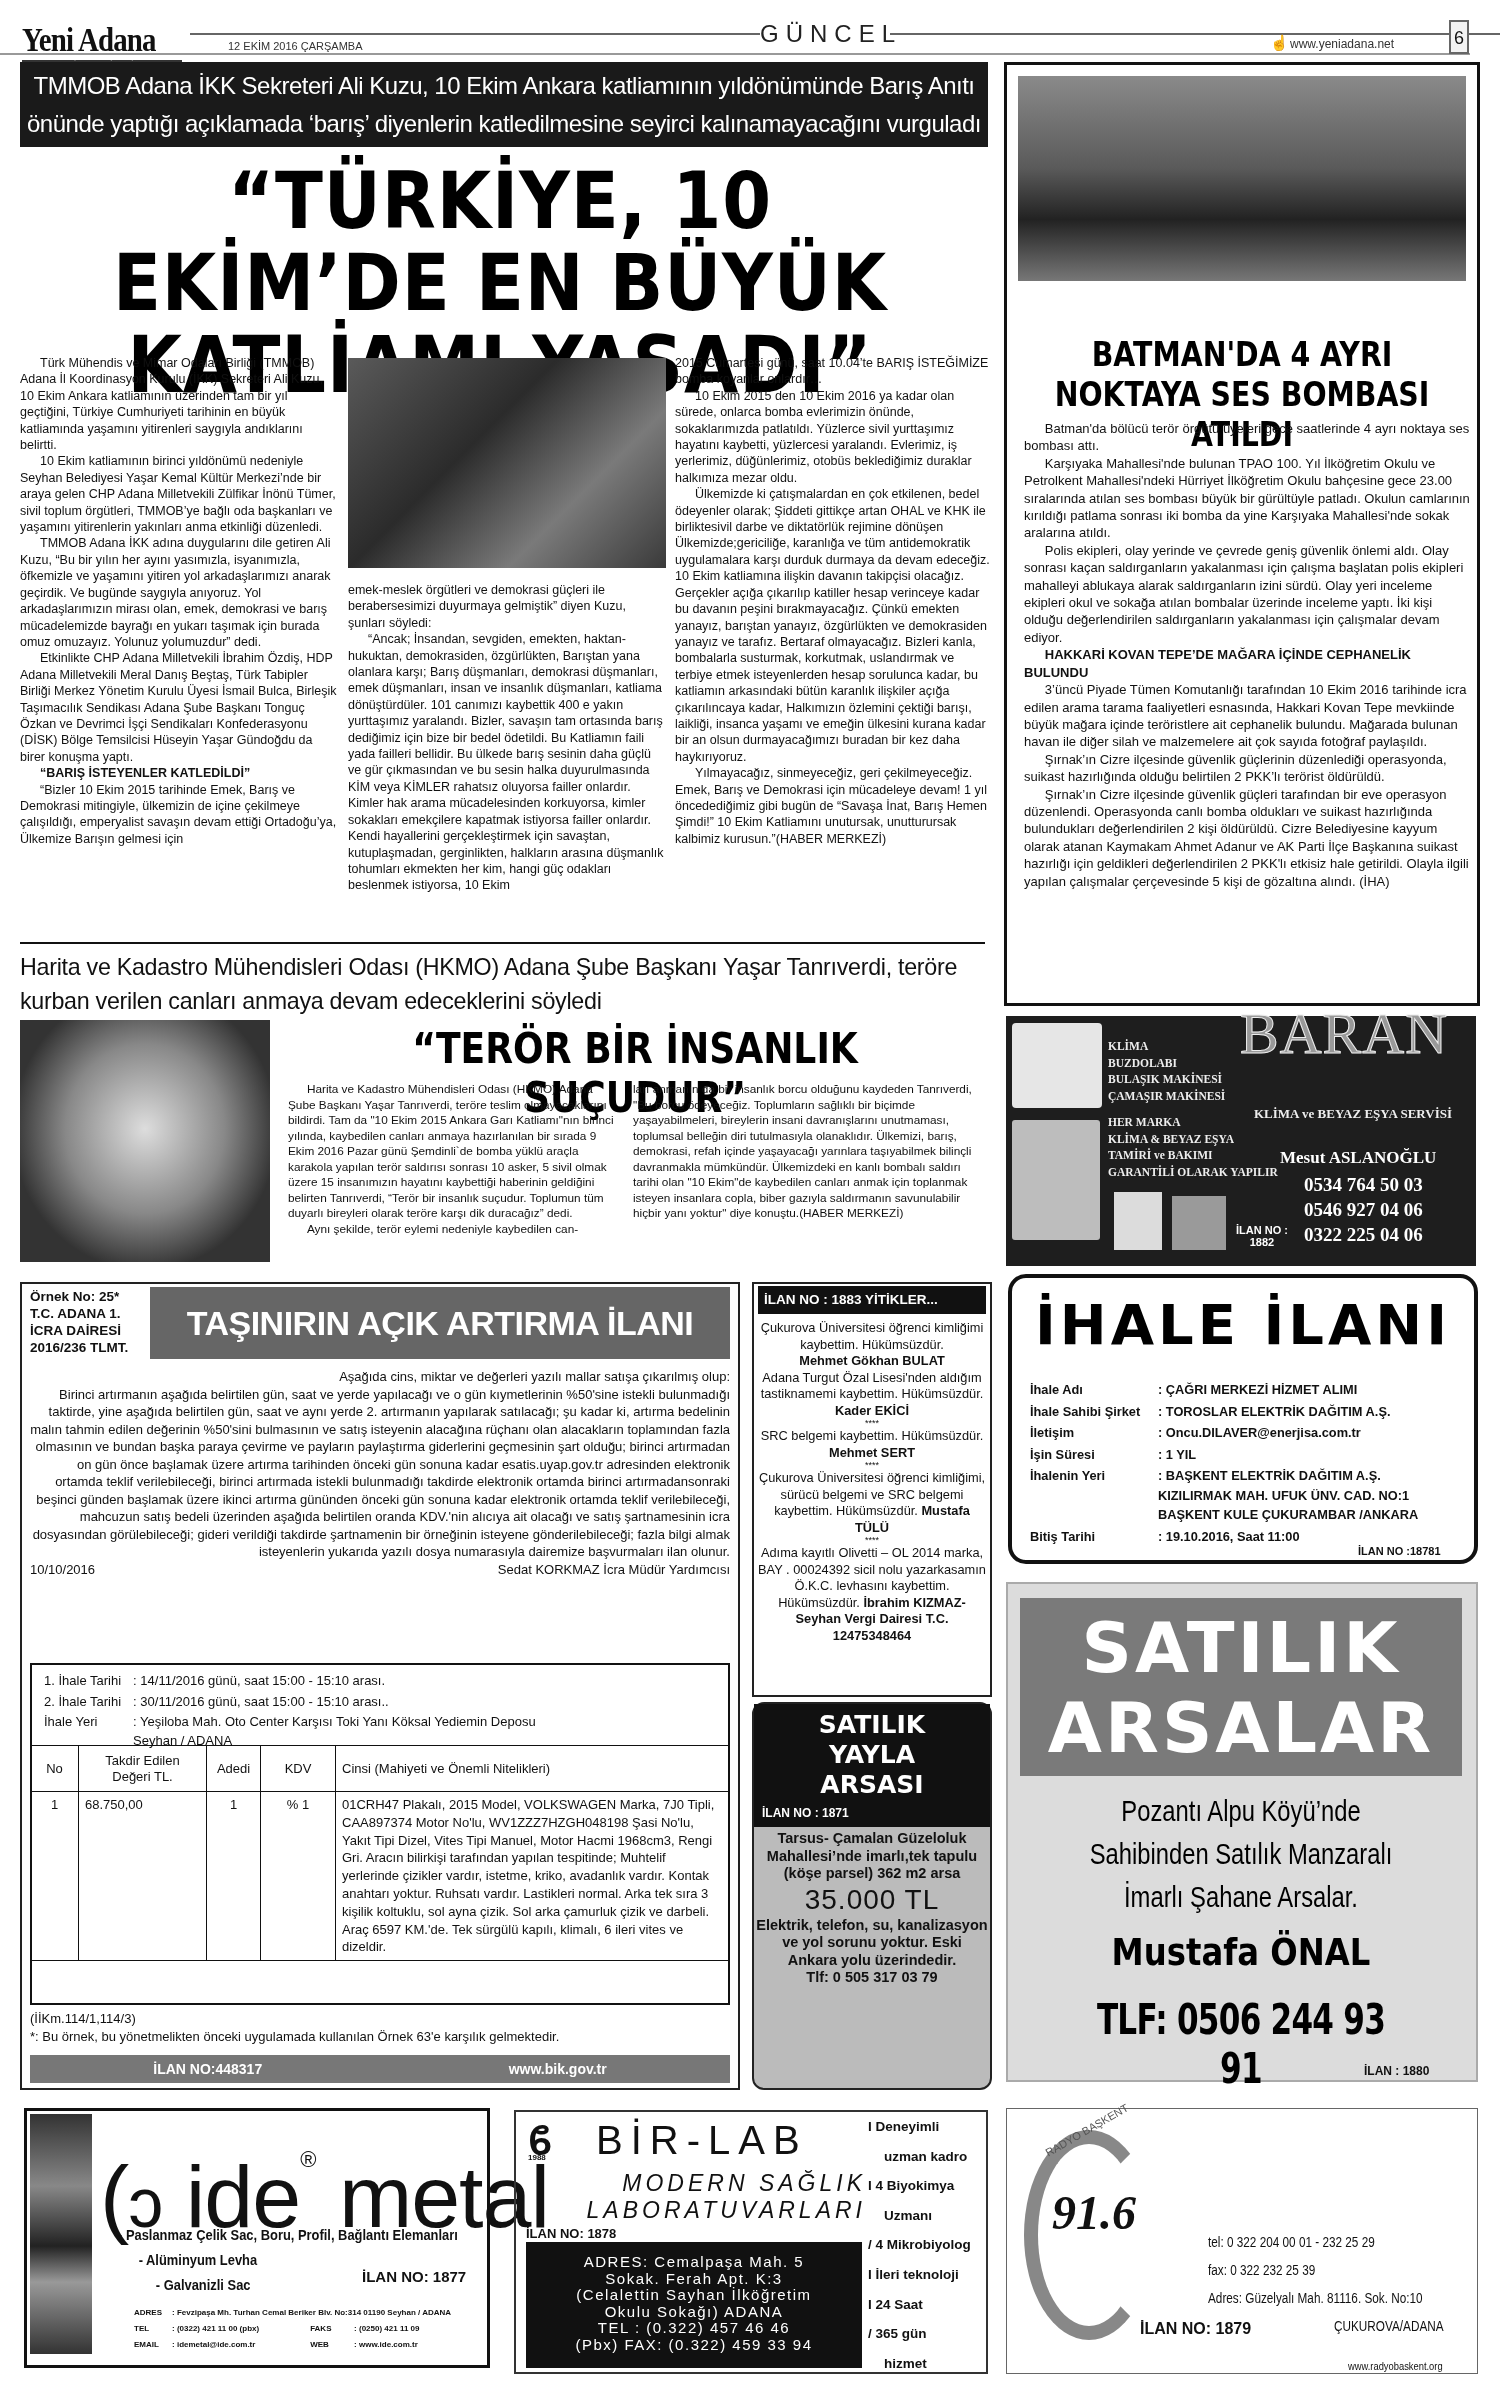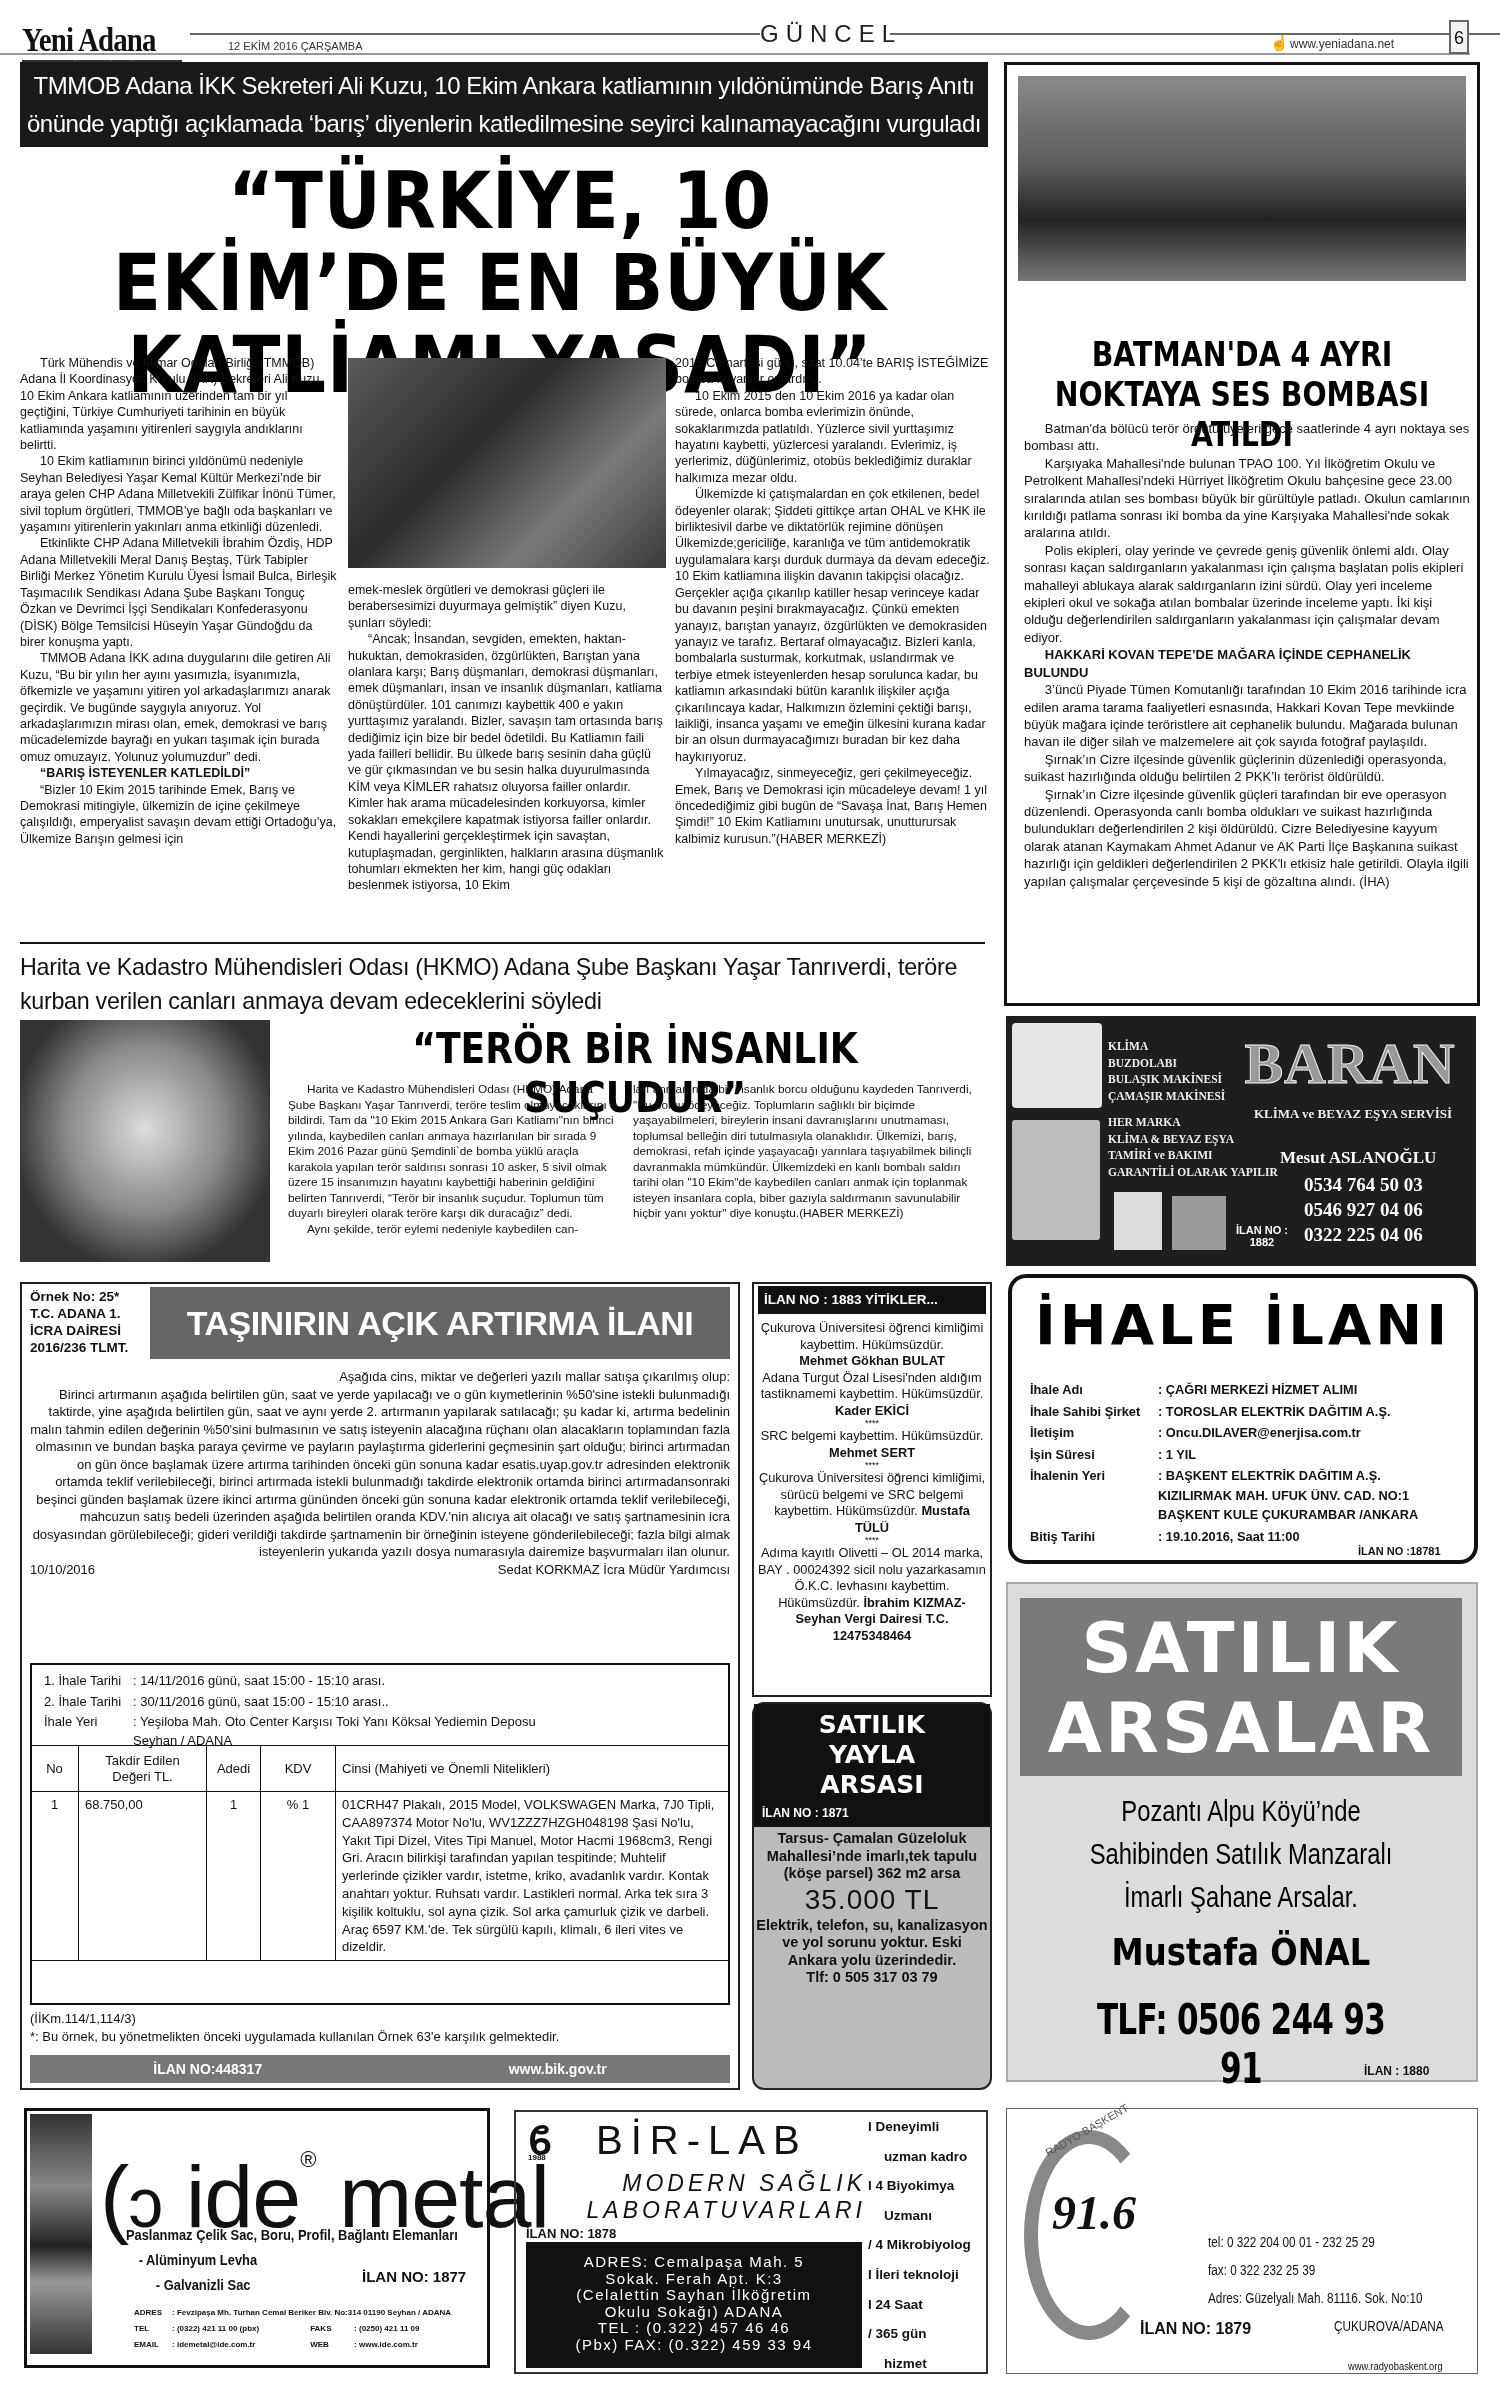--- a/index.html
+++ b/index.html
@@ -74,21 +74,21 @@
   .yayla-body p { text-indent: 0; }
   .yayla-price { font-weight: normal; font-size: 28px; line-height: 34px; letter-spacing: 1px; }
 
   
   .baran { left: 1006px; top: 1016px; width: 470px; height: 250px; background: #1e1e1e; color: #ddd; }
   .appl1 { left: 1012px; top: 1023px; width: 90px; height: 85px; background: #e6e6e6; border-radius: 4px; }
   .appl2 { left: 1012px; top: 1120px; width: 88px; height: 120px; background: #bdbdbd; border-radius: 3px; }
   .appl3 { left: 1114px; top: 1192px; width: 48px; height: 58px; background: #dcdcdc; }
   .appl4 { left: 1172px; top: 1196px; width: 54px; height: 54px; background: #9a9a9a; }
   .baran-list { left: 1108px; top: 1038px; font-family: "Liberation Serif", serif; font-weight:bold; font-size: 11.5px; line-height: 16.5px; color:#eee; }
-  .baran-name { left: 1240px; top: 1030px; width: 220px; font-family: "Liberation Serif", serif; font-weight: bold; font-size: 58px; color: #999; text-align:center; letter-spacing: 1px; -webkit-text-stroke: 1px #eee; }
+  .baran-name { left: 1240px; top: 1000px; width: 220px; font-family: "Liberation Serif", serif; font-weight: normal; font-size: 58px; color: #999; letter-spacing: 1px; -webkit-text-stroke: 1px #eee; }
   .baran-sub { left: 1238px; top: 1106px; width: 230px; font-family: "Liberation Serif", serif; font-weight: bold; font-size: 13px; text-align:center; color:#eee; }
   .baran-person { left: 1280px; top: 1148px; font-family: "Liberation Serif", serif; font-weight: bold; font-size: 17px; color:#fff; }
   .baran-phones { left: 1304px; top: 1172px; font-family: "Liberation Serif", serif; font-weight: bold; font-size: 19px; line-height: 25px; color:#fff; }
   .baran-ilan { left: 1232px; top: 1224px; width: 60px; font-weight: bold; font-size: 11px; text-align:center; color:#fff; }
 
   
   .ihale { left: 1008px; top: 1274px; width: 470px; height: 290px; border: 4px solid #111; border-radius: 18px; }
   .ihale-title { left: 1020px; top: 1292px; width: 446px; text-align: center; font-family: "DejaVu Sans", sans-serif; font-weight: bold; font-size: 56px; letter-spacing: 4px; color:#000; }
   .ihale-rows { left: 1028px; top: 1378px; font-weight: bold; font-size: 12.8px; line-height: 19.5px; }
   .ihale-rows td { vertical-align: top; }
@@ -144,22 +144,22 @@
 <span class="abs hand-icon">☝</span>
 <div class="abs hdr-web">www.yeniadana.net</div>
 <div class="abs page-num">6</div>
 
 <div class="abs banner">TMMOB Adana İKK Sekreteri Ali Kuzu, 10 Ekim Ankara katliamının yıldönümünde Barış Anıtı önünde yaptığı açıklamada ‘barış’ diyenlerin katledilmesine seyirci kalınamayacağını vurguladı</div>
 <div class="abs big-title">“TÜRKİYE, 10 EKİM’DE EN BÜYÜK KATLİAMI YAŞADI”</div>
 
 <div class="abs col col1">
   <p>Türk Mühendis ve Mimar Odaları Birliği (TMMOB) Adana İl Koordinasyon Kurulu (İKK) Sekreteri Ali Kuzu, 10 Ekim Ankara katliamının üzerinden tam bir yıl geçtiğini, Türkiye Cumhuriyeti tarihinin en büyük katliamında yaşamını yitirenleri saygıyla andıklarını belirtti.</p>
   <p>10 Ekim katliamının birinci yıldönümü nedeniyle Seyhan Belediyesi Yaşar Kemal Kültür Merkezi’nde bir araya gelen CHP Adana Milletvekili Zülfikar İnönü Tümer, sivil toplum örgütleri, TMMOB’ye bağlı oda başkanları ve yaşamını yitirenlerin yakınları anma etkinliği düzenledi.</p>
+  <p>TMMOB Adana İKK adına duygularını dile getiren Ali Kuzu, “Bu bir yılın her ayını yasımızla, isyanımızla, öfkemizle ve yaşamını yitiren yol arkadaşlarımızı anarak geçirdik. Ve bugünde saygıyla anıyoruz. Yol arkadaşlarımızın mirası olan, emek, demokrasi ve barış mücadelemizde bayrağı en yukarı taşımak için burada omuz omuzayız. Yolunuz yolumuzdur” dedi.</p>
   <p>Etkinlikte CHP Adana Milletvekili İbrahim Özdiş, HDP Adana Milletvekili Meral Danış Beştaş, Türk Tabipler Birliği Merkez Yönetim Kurulu Üyesi İsmail Bulca, Birleşik Taşımacılık Sendikası Adana Şube Başkanı Tonguç Özkan ve Devrimci İşçi Sendikaları Konfederasyonu (DİSK) Bölge Temsilcisi Hüseyin Yaşar Gündoğdu da birer konuşma yaptı.</p>
-  <p>TMMOB Adana İKK adına duygularını dile getiren Ali Kuzu, “Bu bir yılın her ayını yasımızla, isyanımızla, öfkemizle ve yaşamını yitiren yol arkadaşlarımızı anarak geçirdik. Ve bugünde saygıyla anıyoruz. Yol arkadaşlarımızın mirası olan, emek, demokrasi ve barış mücadelemizde bayrağı en yukarı taşımak için burada omuz omuzayız. Yolunuz yolumuzdur” dedi.</p>
   <p class="sub">“BARIŞ İSTEYENLER KATLEDİLDİ”</p>
   <p>“Bizler 10 Ekim 2015 tarihinde Emek, Barış ve Demokrasi mitingiyle, ülkemizin de içine çekilmeye çalışıldığı, emperyalist savaşın devam ettiği Ortadoğu’ya, Ülkemize Barışın gelmesi için</p>
 </div>
 <div class="abs photo1"></div>
 <div class="abs col col2">
   <p style="text-indent:0">emek-meslek örgütleri ve demokrasi güçleri ile berabersesimizi duyurmaya gelmiştik” diyen Kuzu, şunları söyledi:</p>
   <p>“Ancak; İnsandan, sevgiden, emekten, haktan-hukuktan, demokrasiden, özgürlükten, Barıştan yana olanlara karşı; Barış düşmanları, demokrasi düşmanları, emek düşmanları, insan ve insanlık düşmanları, katliama dönüştürdüler. 101 canımızı kaybettik 400 e yakın yurttaşımız yaralandı. Bizler, savaşın tam ortasında barış dediğimiz için bize bir bedel ödetildi. Bu Katliamın faili yada failleri bellidir. Bu ülkede barış sesinin daha güçlü ve gür çıkmasından ve bu sesin halka duyurulmasında KİM veya KİMLER rahatsız oluyorsa failler onlardır. Kimler hak arama mücadelesinden korkuyorsa, kimler sokakları emekçilere kapatmak istiyorsa failler onlardır. Kendi hayallerini gerçekleştirmek için savaştan, kutuplaşmadan, gerginlikten, halkların arasına düşmanlık tohumları ekmekten her kim, hangi güç odakları beslenmek istiyorsa, 10 Ekim</p>
 </div>
 <div class="abs col col3">
   <p style="text-indent:0">2015 Cumartesi günü, saat 10.04’te BARIŞ İSTEĞİMİZE bomba koyanlar onlardır…</p>

